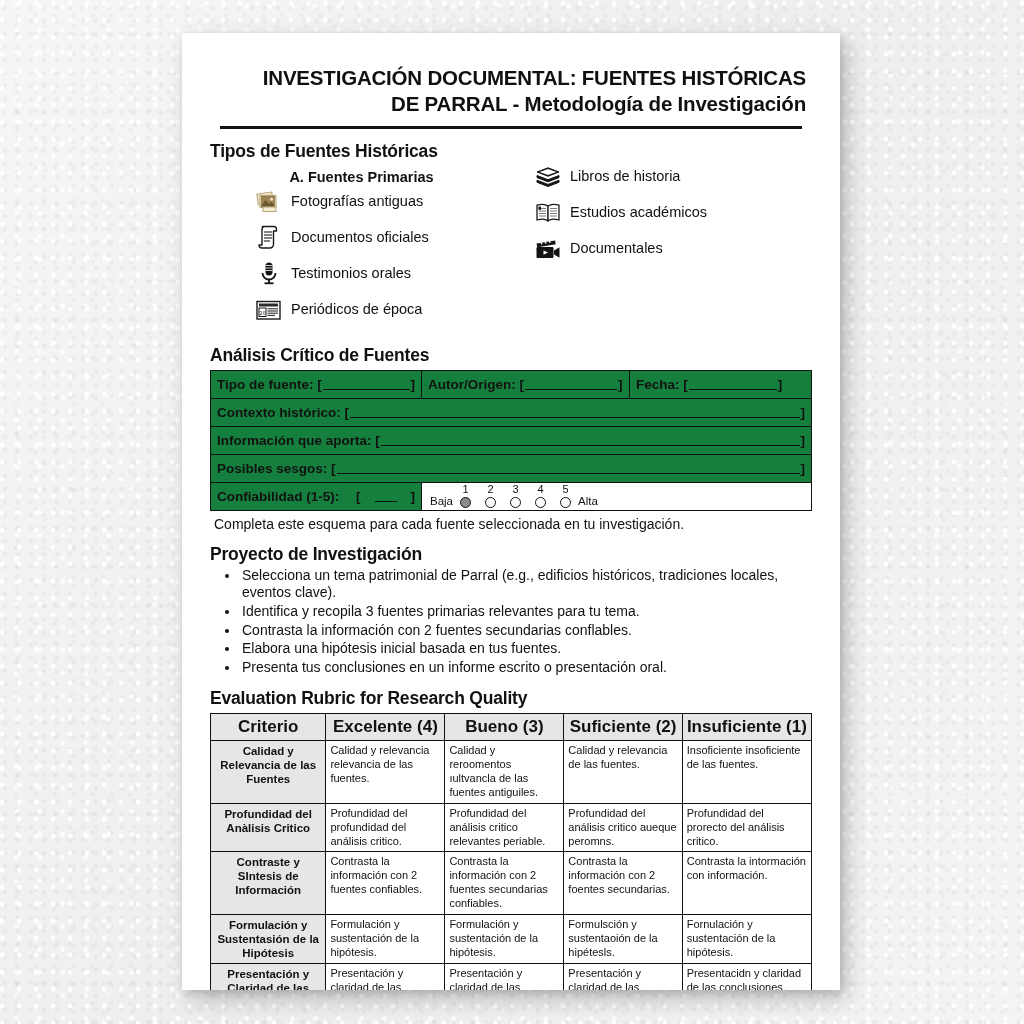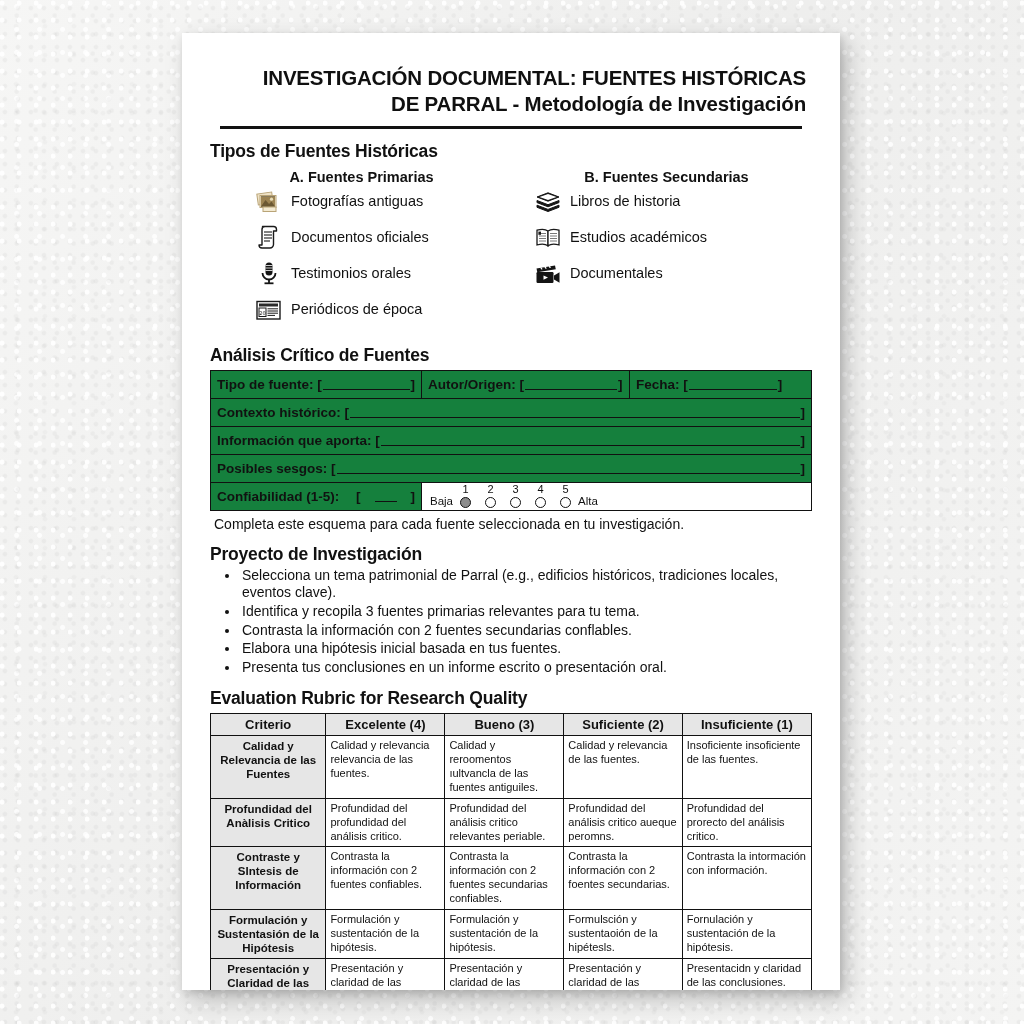--- a/index.html
+++ b/index.html
@@ -138,21 +138,21 @@
     table-layout:fixed;
     border:1.6px solid #111;
   }
   .rubric th,.rubric td{
     border:1.2px solid #111;
     vertical-align:top;
     padding:3px 4px;
   }
   .rubric th{
     background:#e6e6e6;text-align:center;
-    font-size:13px;font-weight:bold;color:#111;
+    font-size:17px;font-weight:bold;color:#111;
     padding:3px 2px;
   }
   .rubric td.crit{
     background:#e6e6e6;text-align:center;font-weight:bold;
     font-size:11.5px;line-height:1.22;color:#111;
   }
   .rubric td.lvl{
     background:#fff;font-size:11px;line-height:1.26;color:#111;
   }
   .c0{width:19.2%;}
@@ -242,21 +242,20 @@
                 <line x1="11.5" y1="14.2" x2="22" y2="14.2" stroke="#1a1a1a" stroke-width="1"></line>
                 <line x1="11.5" y1="16.4" x2="19" y2="16.4" stroke="#1a1a1a" stroke-width="1"></line>
               </svg>
             </span>
             <span>Periódicos de época</span>
           </li>
         </ul>
       </div>
 
       <div class="col right">
-        <div class="h3">B. Fuentes Secundarias</div>
         <ul class="src-list">
 
           <li class="src-item">
             <span class="ico">
               <svg width="26" height="22" viewBox="0 0 26 22">
                 <g fill="#141414" stroke="#141414" stroke-width="1" stroke-linejoin="round">
                   <path d="M13 1.8 L24 6 L13 10.2 L2 6 Z"></path>
                   <path d="M2 9.5 L13 13.7 L24 9.5 L24 11.6 L13 15.8 L2 11.6 Z"></path>
                   <path d="M2 14.2 L13 18.4 L24 14.2 L24 16.3 L13 20.5 L2 16.3 Z"></path>
                 </g>

